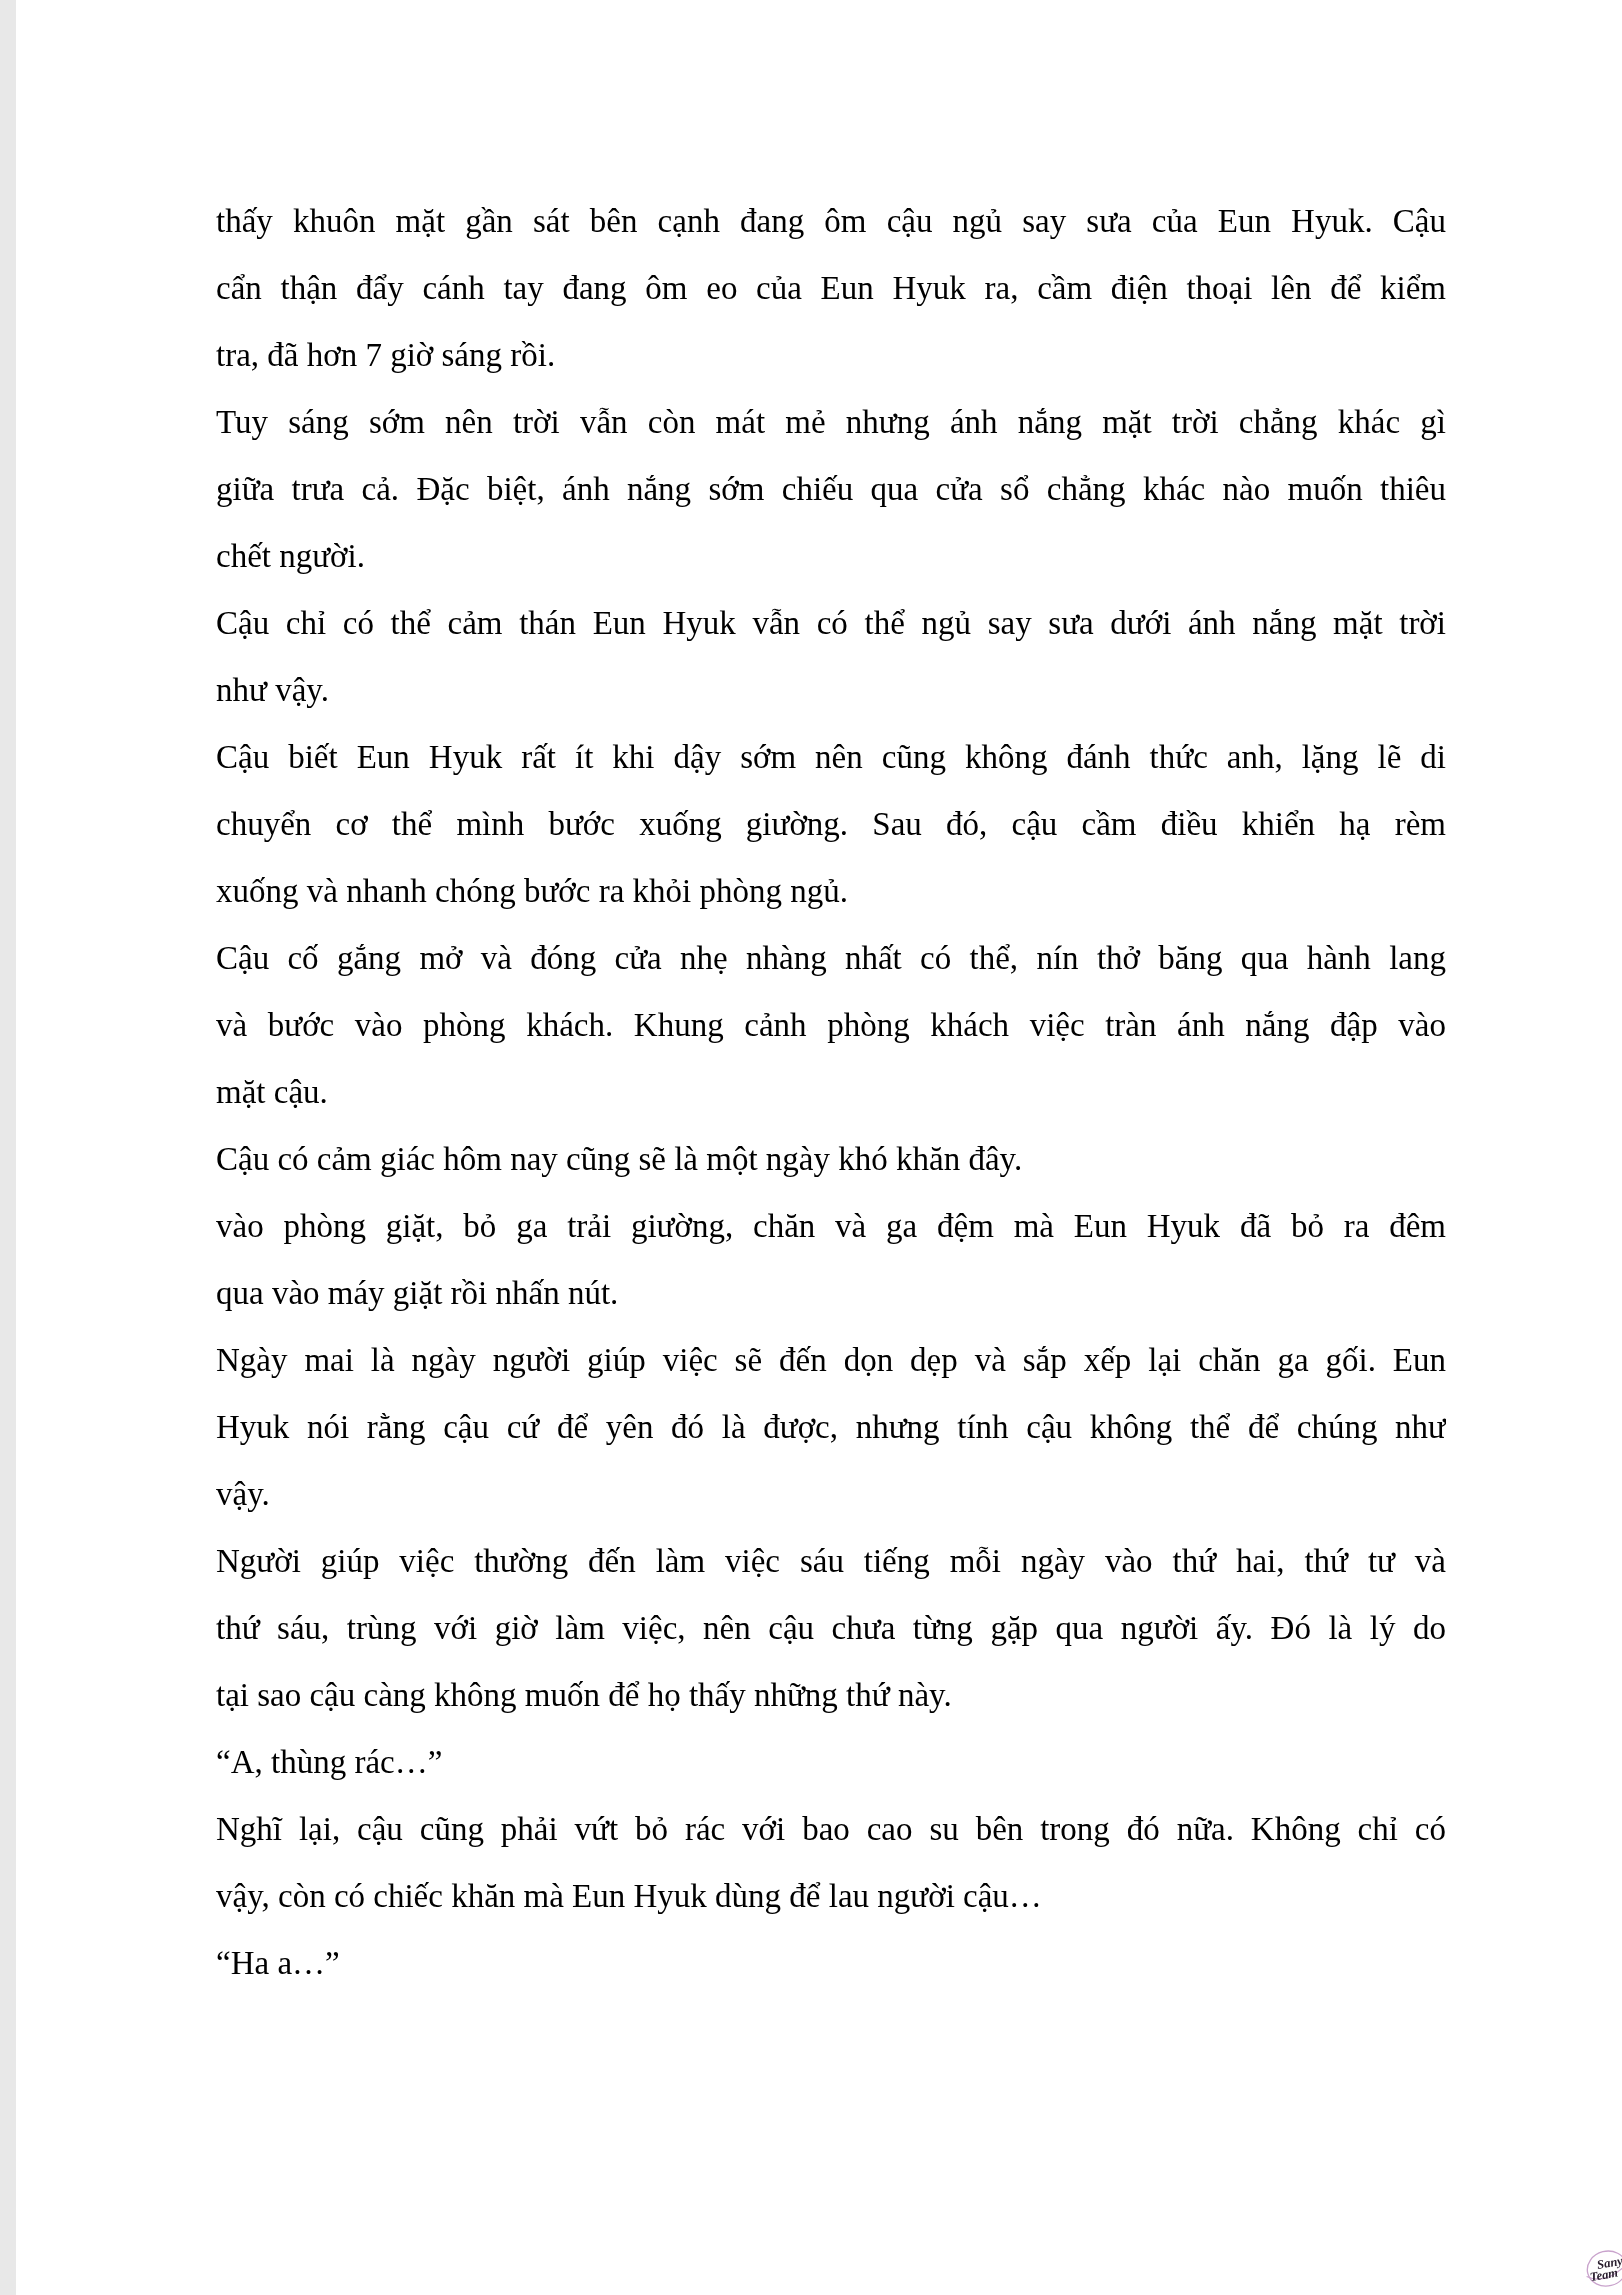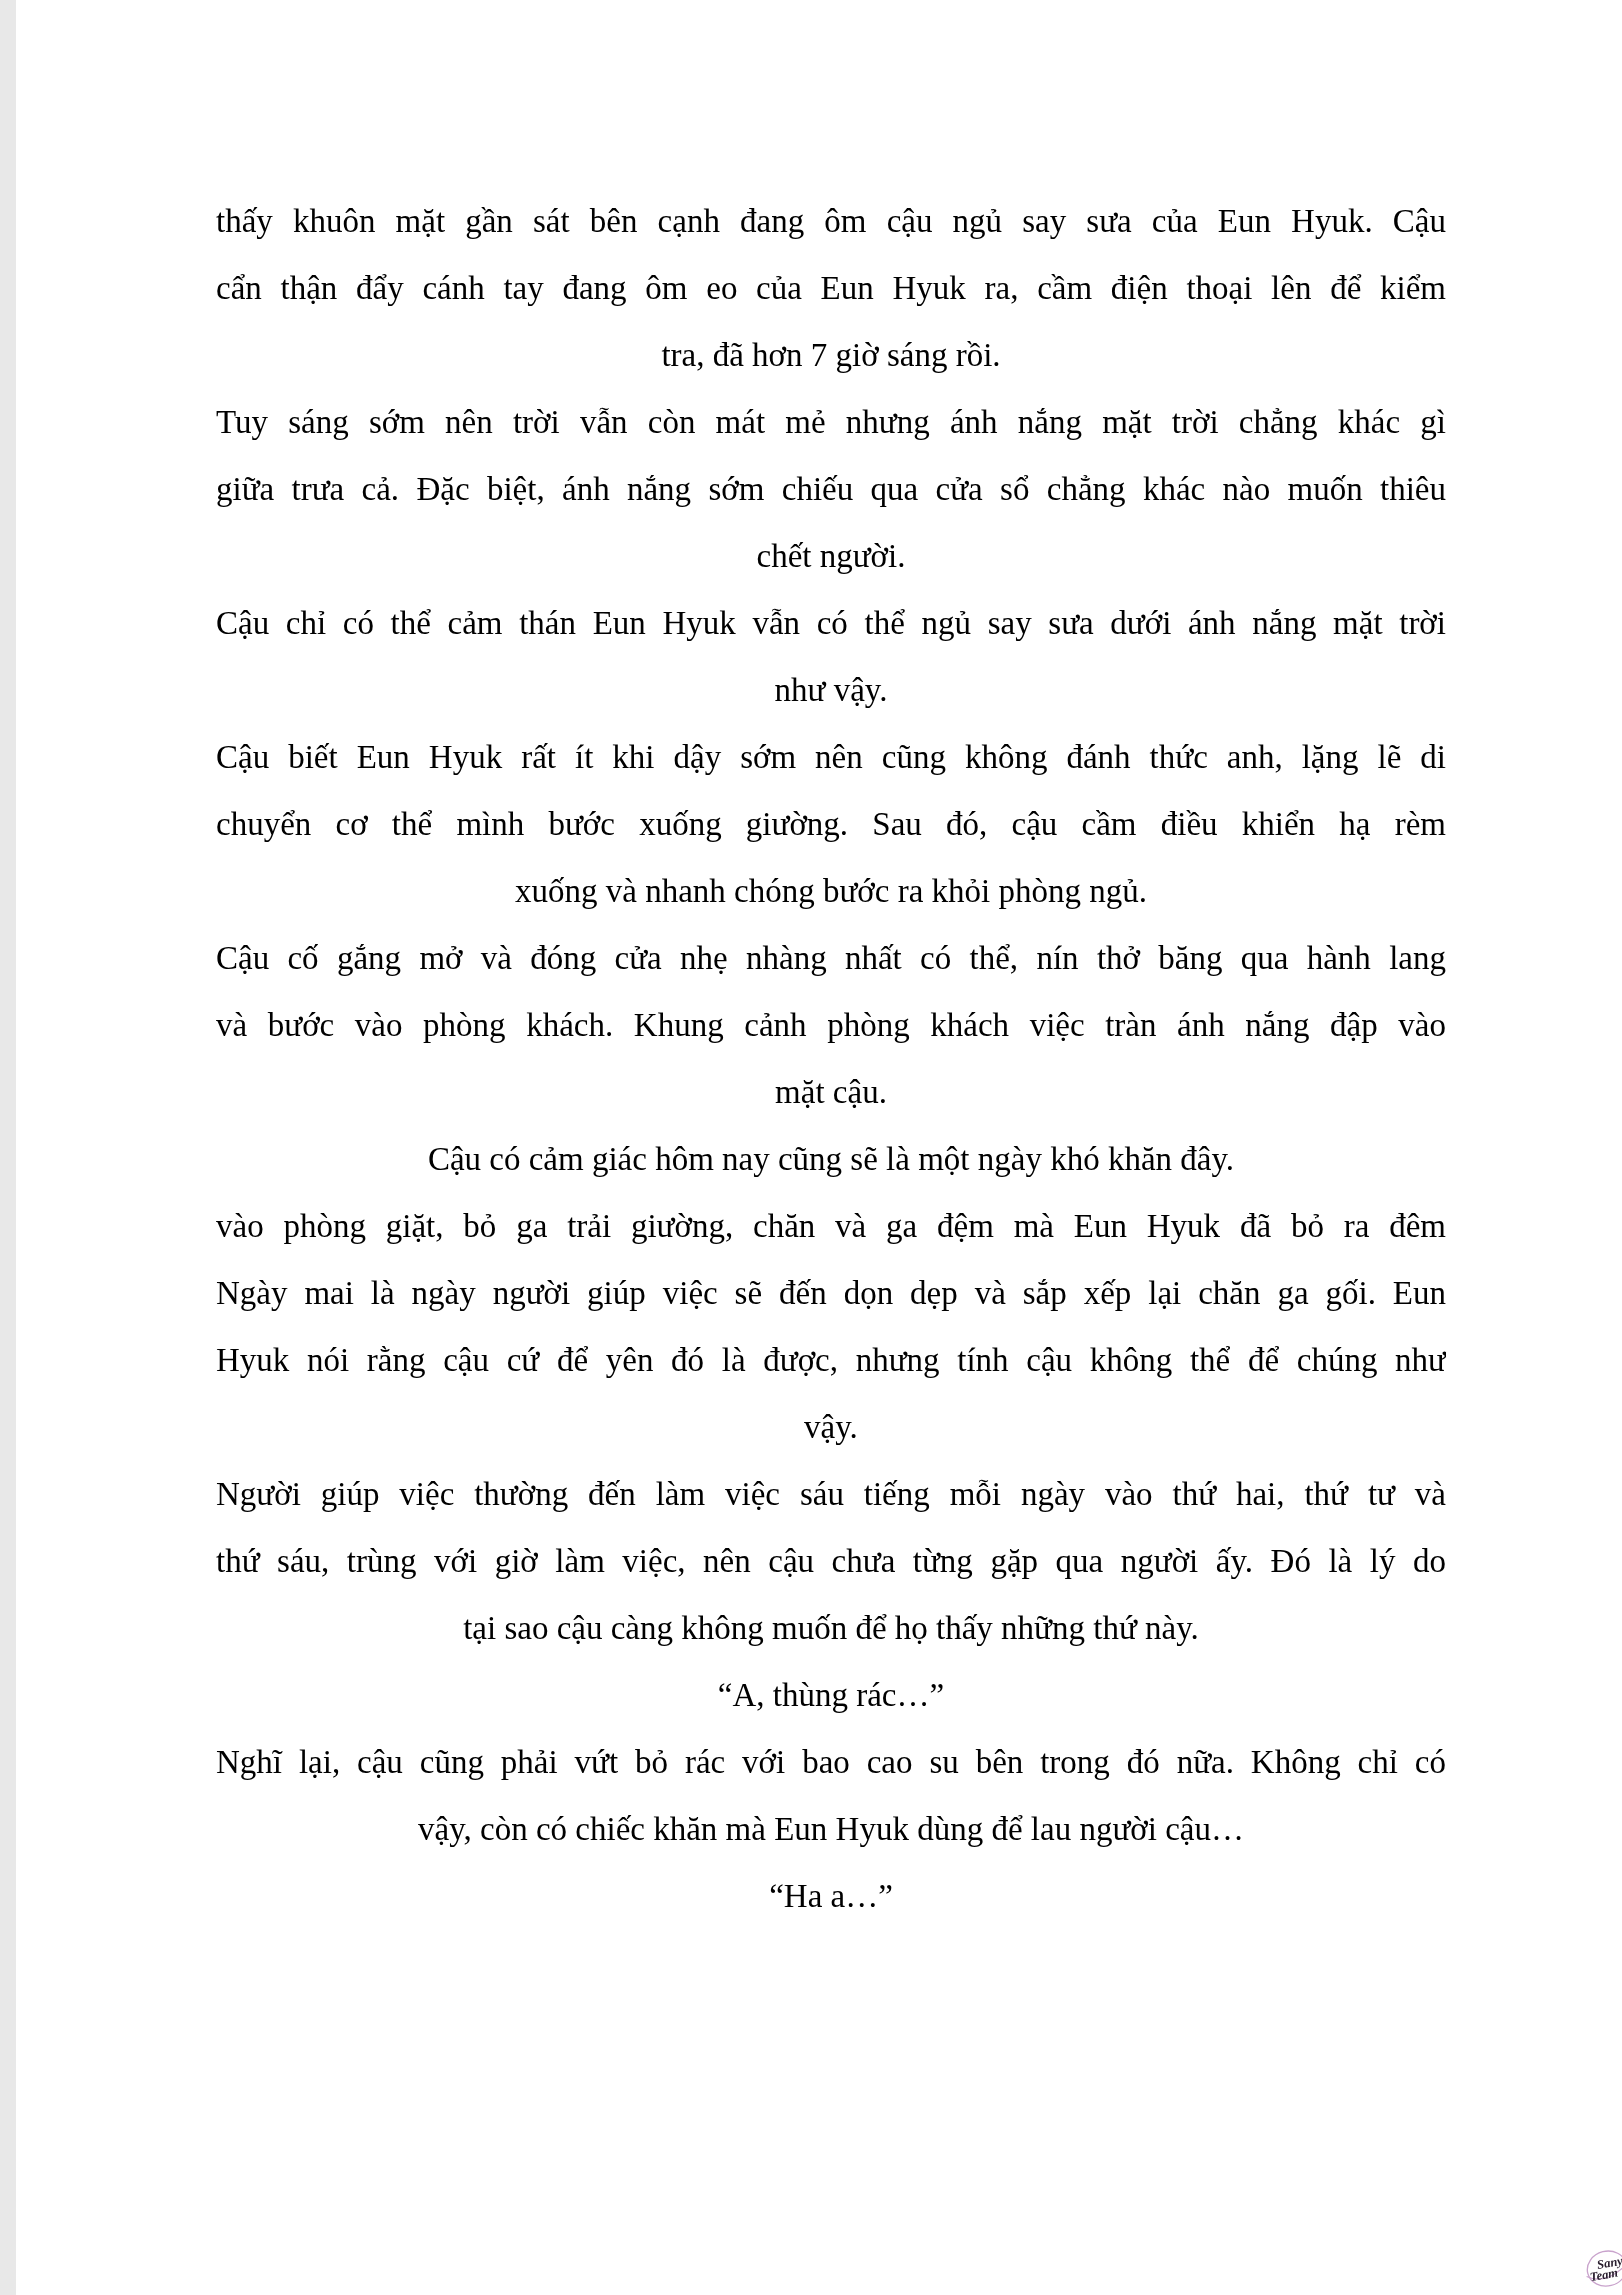--- a/index.html
+++ b/index.html
@@ -21,21 +21,21 @@
     position: absolute;
     left: 200px;
     top: 188px;
     width: 1230px;
   }
   .line {
     height: 67px;
     line-height: 67px;
     font-size: 33px;
     overflow: hidden;
-    text-align: center;
+    text-align: left;
     white-space: normal;
     color: #000000;
   }
   
   .line.j {
     text-align: justify;
   }
   .line.j::after {
     content: "";
     display: inline-block;
@@ -75,20 +75,21 @@
       <div class="line j">Cậu chỉ có thể cảm thán Eun Hyuk vẫn có thể ngủ say sưa dưới ánh nắng mặt trời</div>
       <div class="line">như vậy.</div>
       <div class="line j">Cậu biết Eun Hyuk rất ít khi dậy sớm nên cũng không đánh thức anh, lặng lẽ di</div>
       <div class="line j">chuyển cơ thể mình bước xuống giường. Sau đó, cậu cầm điều khiển hạ rèm</div>
       <div class="line">xuống và nhanh chóng bước ra khỏi phòng ngủ.</div>
       <div class="line j">Cậu cố gắng mở và đóng cửa nhẹ nhàng nhất có thể, nín thở băng qua hành lang</div>
       <div class="line j">và bước vào phòng khách. Khung cảnh phòng khách việc tràn ánh nắng đập vào</div>
       <div class="line">mặt cậu.</div>
       <div class="line">Cậu có cảm giác hôm nay cũng sẽ là một ngày khó khăn đây.</div>
       <div class="line j">vào phòng giặt, bỏ ga trải giường, chăn và ga đệm mà Eun Hyuk đã bỏ ra đêm</div>
+      <div class="line">qua vào máy giặt rồi nhấn nút.</div>
       <div class="line j">Ngày mai là ngày người giúp việc sẽ đến dọn dẹp và sắp xếp lại chăn ga gối. Eun</div>
       <div class="line j">Hyuk nói rằng cậu cứ để yên đó là được, nhưng tính cậu không thể để chúng như</div>
       <div class="line">vậy.</div>
       <div class="line j">Người giúp việc thường đến làm việc sáu tiếng mỗi ngày vào thứ hai, thứ tư và</div>
       <div class="line j">thứ sáu, trùng với giờ làm việc, nên cậu chưa từng gặp qua người ấy. Đó là lý do</div>
       <div class="line">tại sao cậu càng không muốn để họ thấy những thứ này.</div>
       <div class="line">“A, thùng rác…”</div>
       <div class="line j">Nghĩ lại, cậu cũng phải vứt bỏ rác với bao cao su bên trong đó nữa. Không chỉ có</div>
       <div class="line">vậy, còn có chiếc khăn mà Eun Hyuk dùng để lau người cậu…</div>
       <div class="line">“Ha a…”</div>

